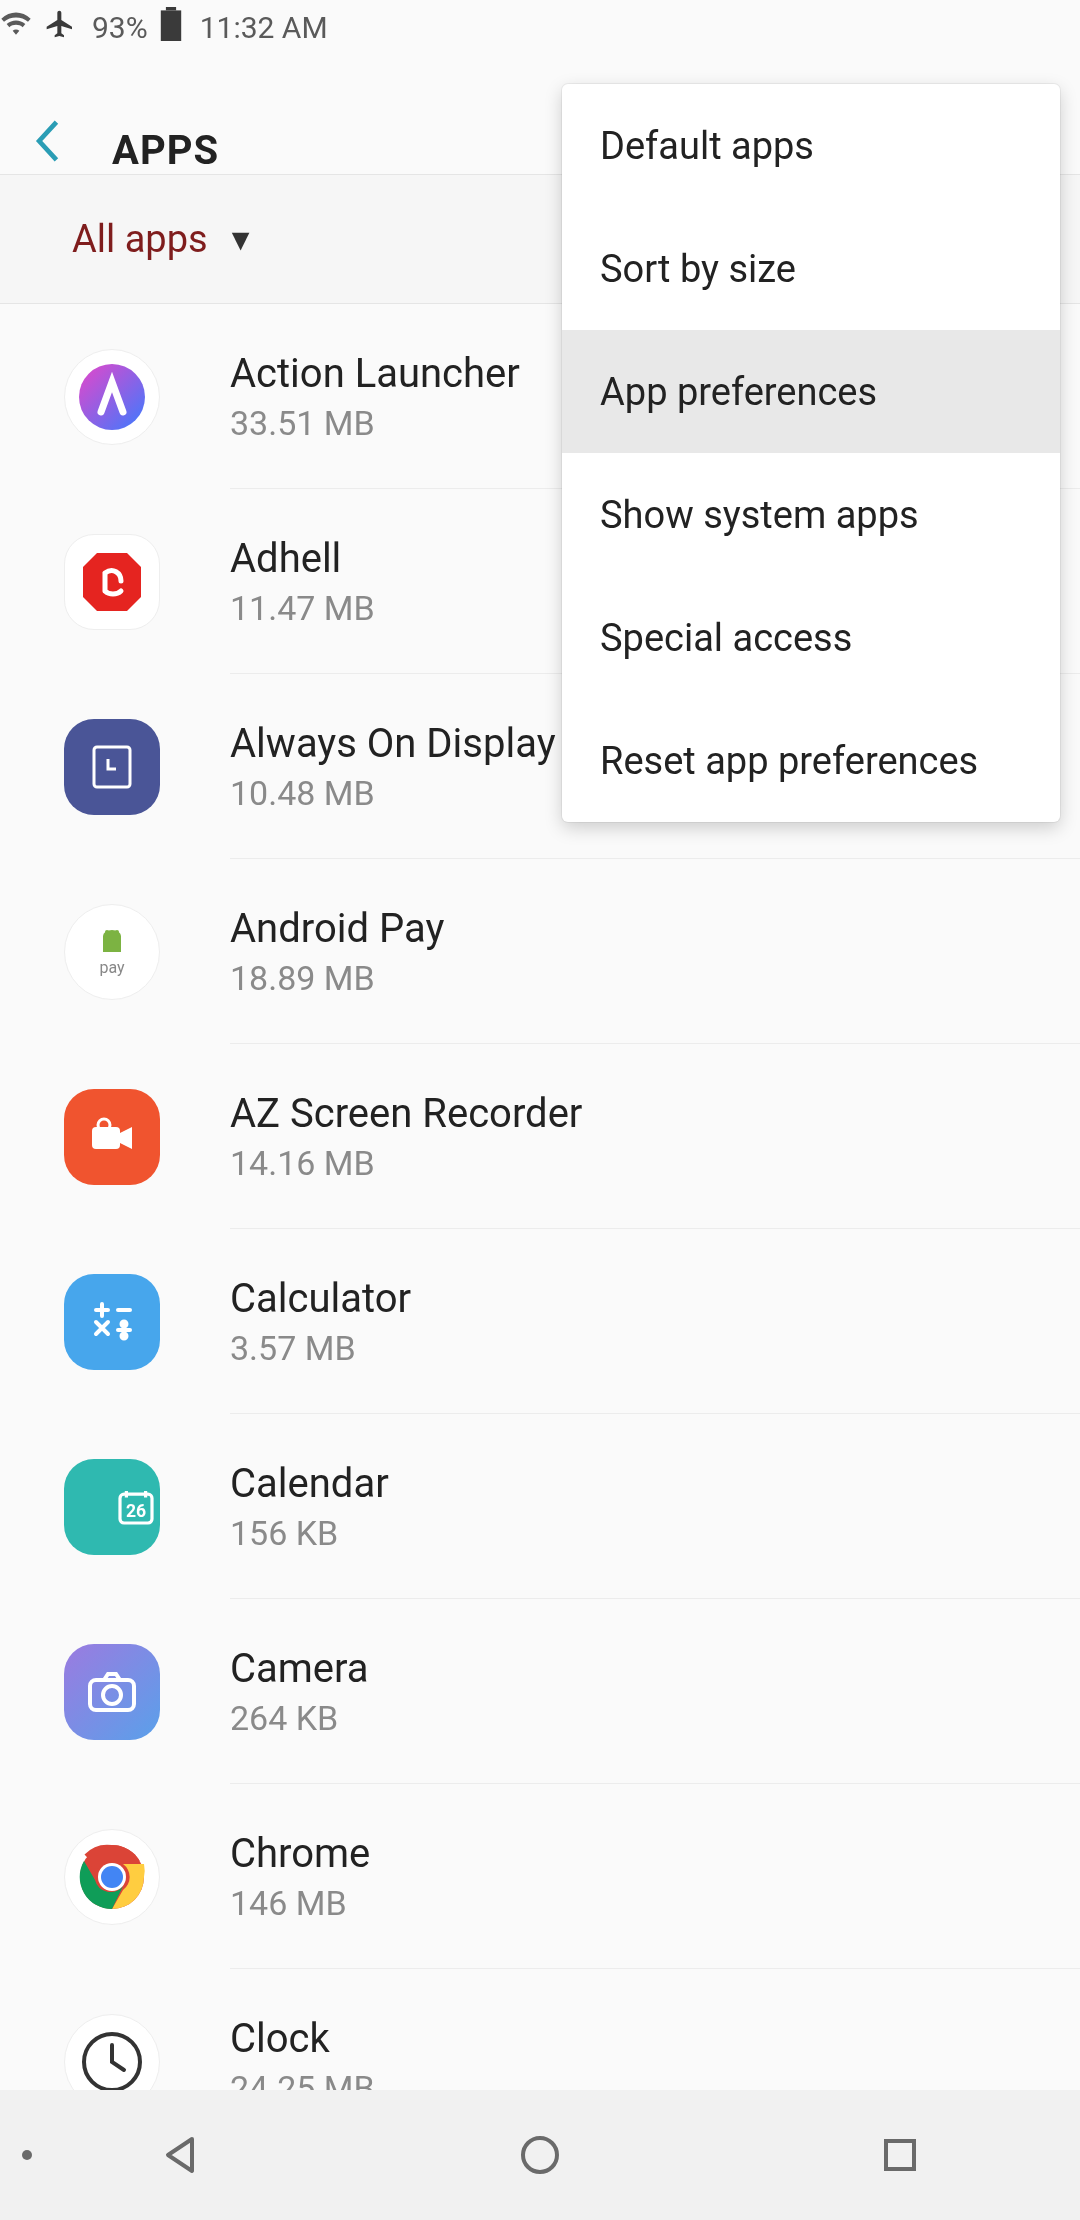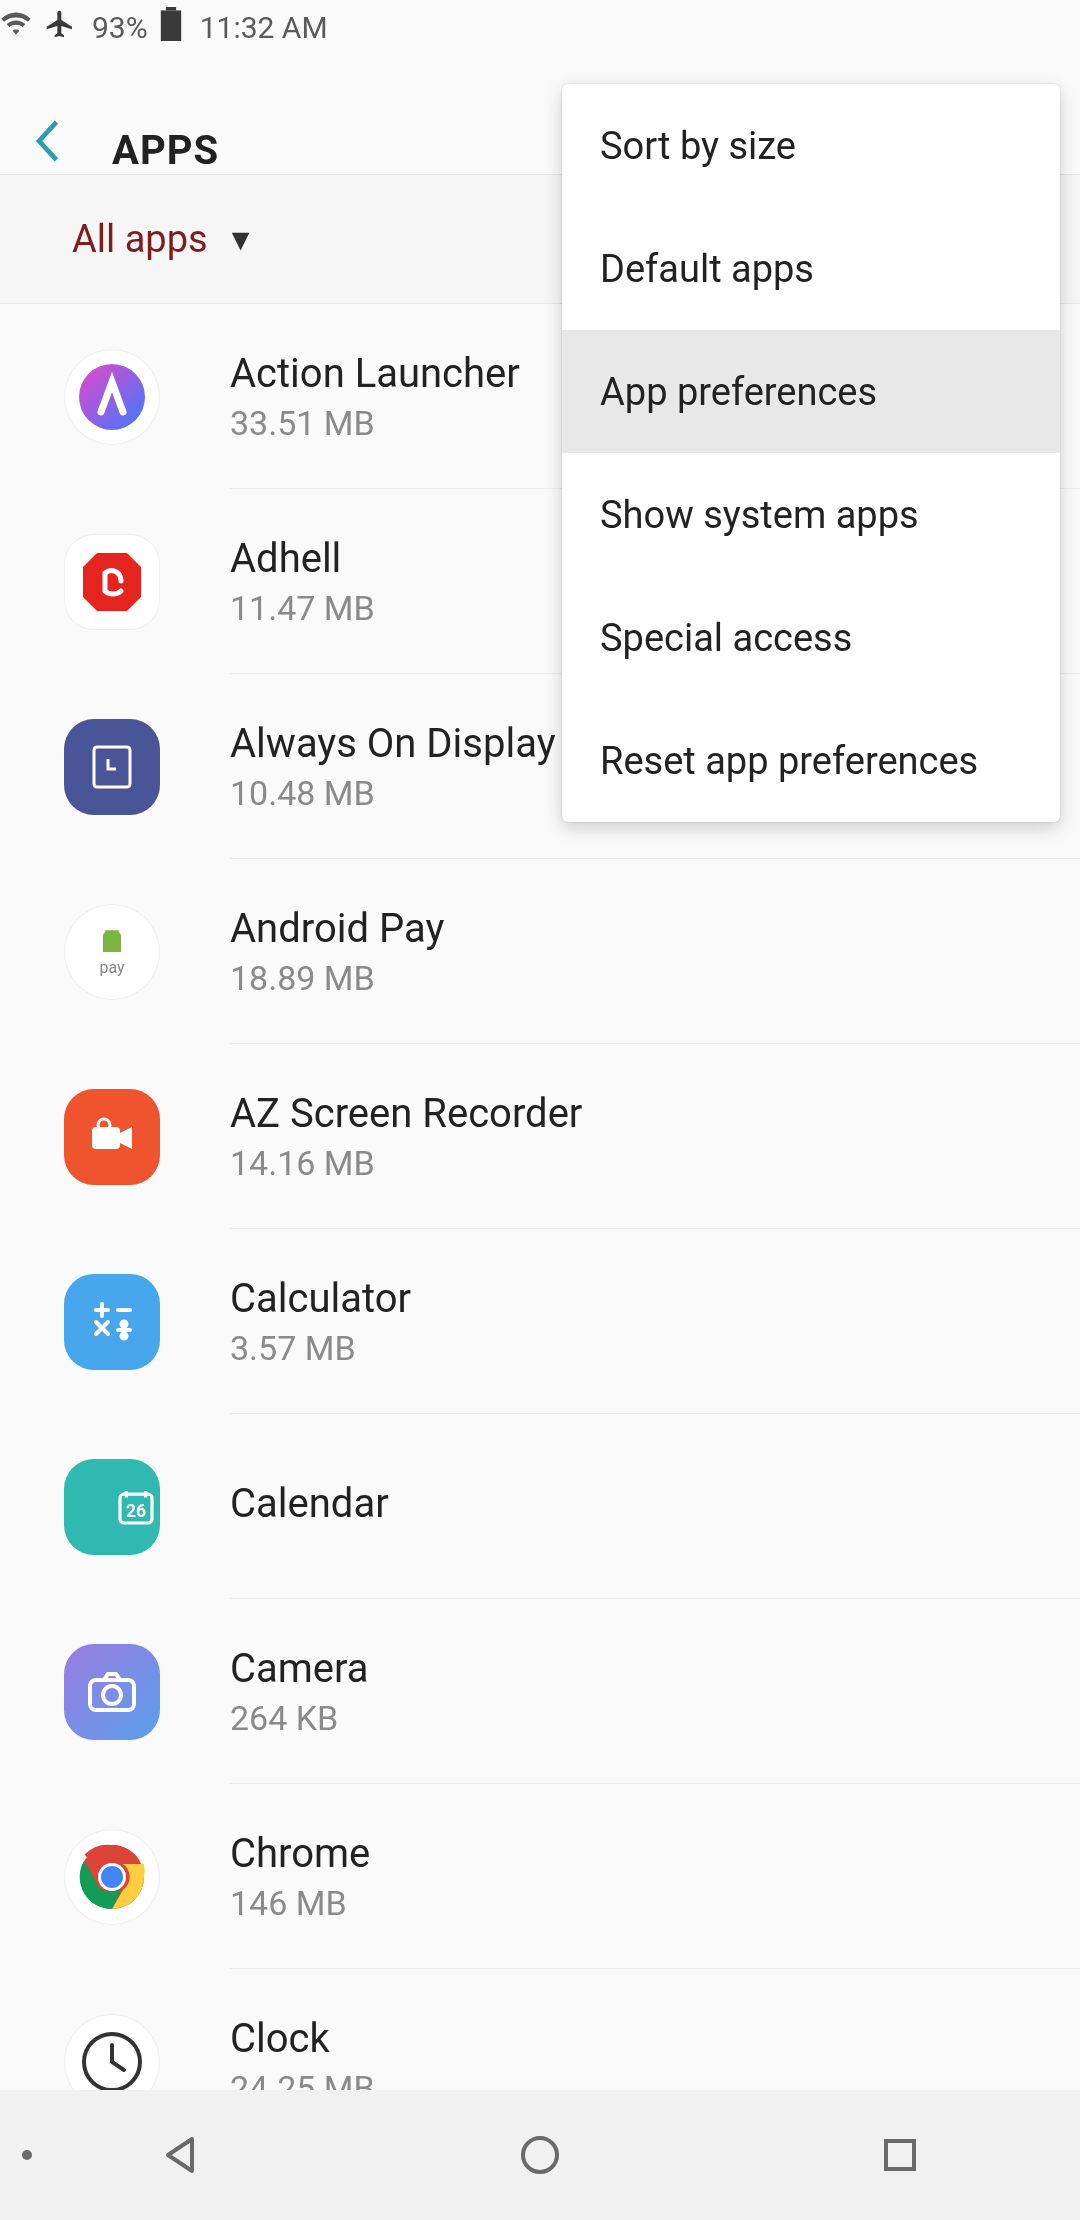--- a/index.html
+++ b/index.html
@@ -192,20 +192,21 @@
       <div class="app-icon ic-cal">
         <svg width="60" height="60" viewBox="0 0 60 60">
             <rect x="10" y="14" width="40" height="36" rx="5" fill="none" stroke="#fff" stroke-width="4"></rect>
             <path d="M18 10v8M42 10v8" stroke="#fff" stroke-width="4"></path>
             <text x="30" y="42" font-size="22" fill="#fff" text-anchor="middle" font-weight="700">26</text>
           </svg>
       </div>
     </div>
     <div class="app-text">
       <div class="app-name">Calendar</div>
+      <div class="app-size">156 KB</div>
     </div>
   </div>
 
   <div class="app-row">
     <div class="app-icon-wrap">
       <div class="app-icon ic-cam">
         <svg width="60" height="60" viewBox="0 0 60 60">
             <rect x="8" y="18" width="44" height="30" rx="6" fill="none" stroke="#fff" stroke-width="4"></rect>
             <circle cx="30" cy="33" r="9" fill="none" stroke="#fff" stroke-width="4"></circle>
             <path d="M22 18l4-6h8l4 6" fill="none" stroke="#fff" stroke-width="4"></path>
@@ -249,24 +250,24 @@
     <div class="app-text" style="border-bottom:none;">
       <div class="app-name">Clock</div>
       <div class="app-size">24.25 MB</div>
     </div>
   </div>
 
 </div>
 
 <div class="menu-popup">
   <div class="menu-item">
+      <span>Default apps</span>
+    </div>
+  <div class="menu-item">
       <span>Sort by size</span>
-    </div>
-  <div class="menu-item">
-      <span>Default apps</span>
     </div>
   <div class="menu-item highlight">
       <span>App preferences</span>
     </div>
   <div class="menu-item">
       <span>Show system apps</span>
     </div>
   <div class="menu-item">
       <span>Special access</span>
     </div>

